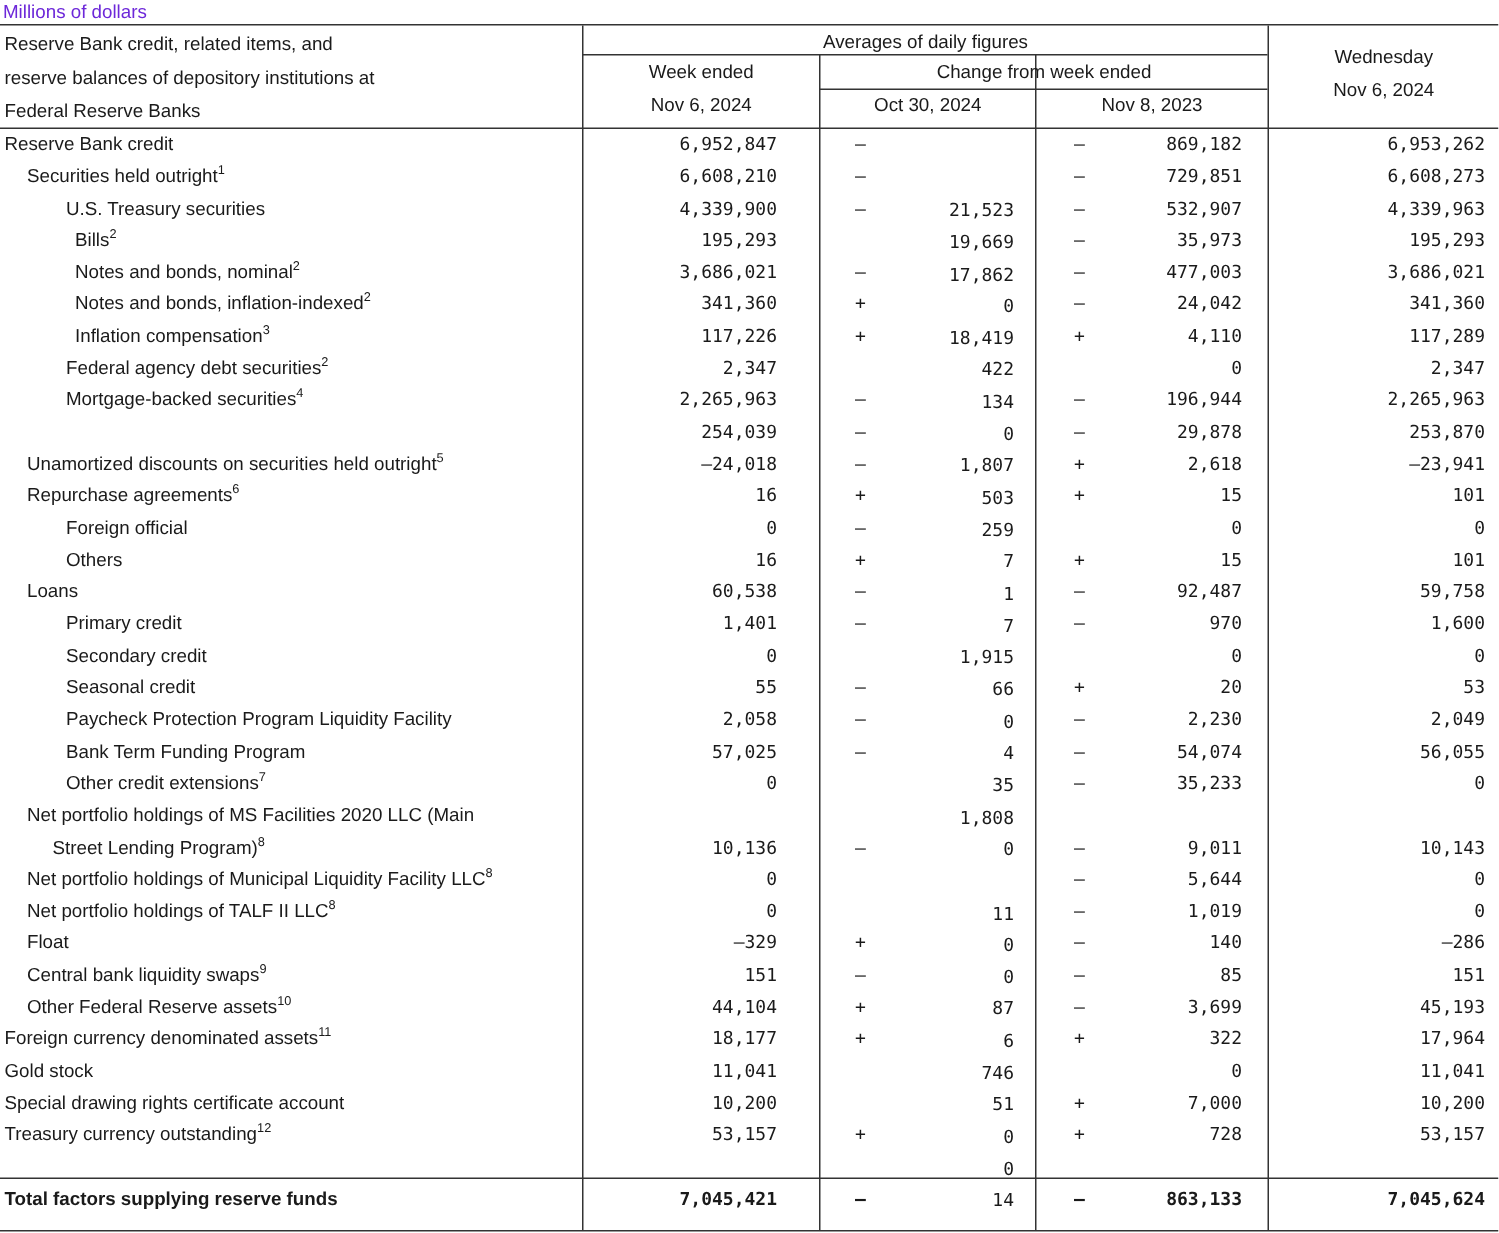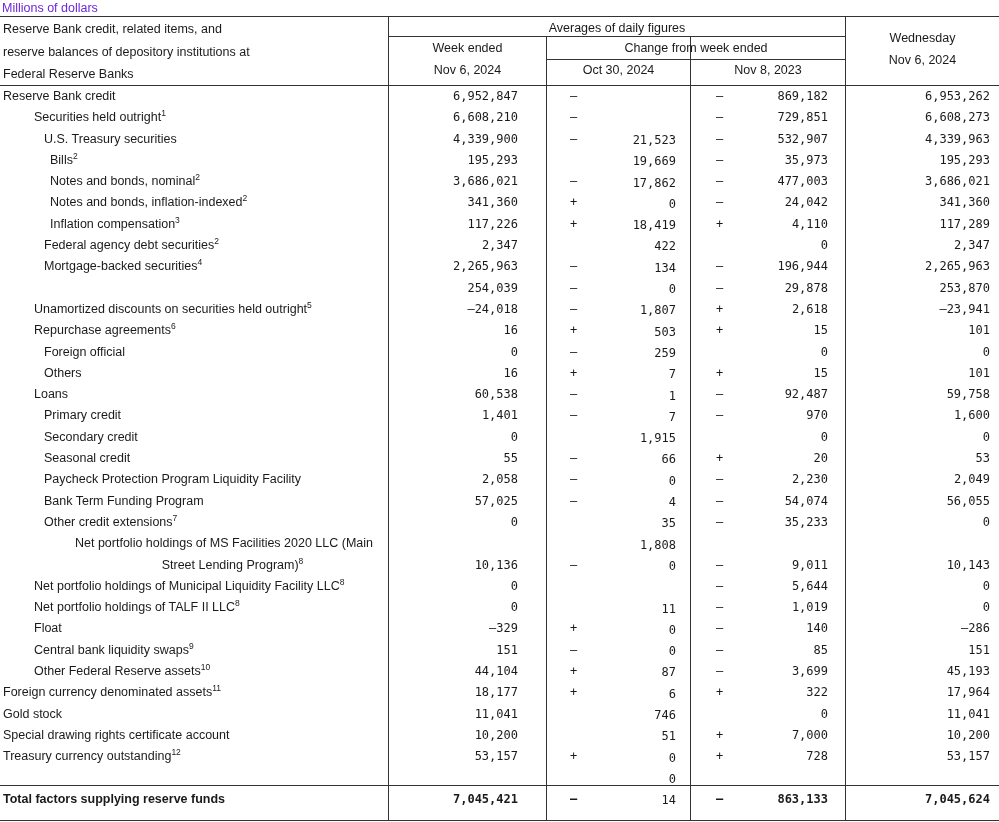--- a/index.html
+++ b/index.html
@@ -61,25 +61,25 @@
   .row.tall{height:42.6px;}
   .row.gap{height:21.3px;}
 
   .label{
     position:absolute;left:0;top:0;
     font-size:12.5px;line-height:21.3px;
     white-space:nowrap;
   }
   .row.tall .label{
     line-height:21.3px;
-    white-space:normal;width:380px;text-align:center;
+    white-space:normal;width:380px;
   }
   .label .l2{display:block;padding-left:17px;}
   .ind0{padding-left:3px;}
-  .ind1{padding-left:18px;margin-left:16px;}
+  .ind1{padding-left:18px;}
   .ind2{padding-left:44px;}
   .ind3{padding-left:50px;}
   .bold{font-weight:bold;}
   sup{font-size:8.5px;vertical-align:super;line-height:0;}
 
   
   .num{
     position:absolute;
     font-family:"DejaVu Sans Mono","Liberation Mono",monospace;
     font-size:12px;

